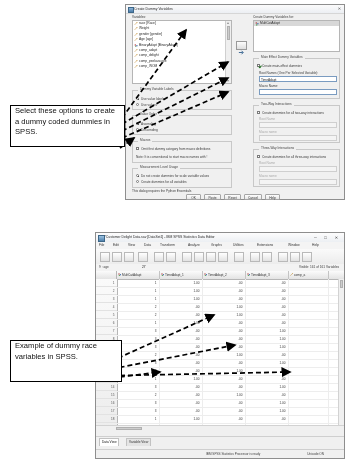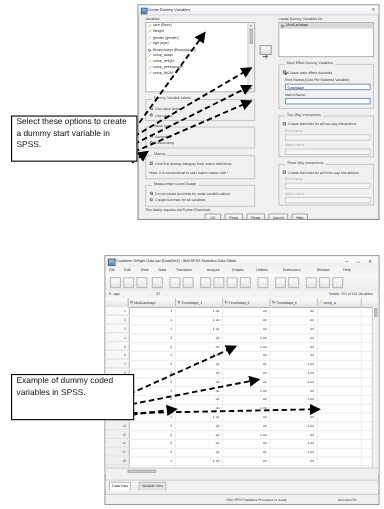--- a/index.html
+++ b/index.html
@@ -523,18 +523,18 @@
   </g>
   <g stroke="#000" stroke-width="1.7" fill="none" stroke-dasharray="5,3" marker-end="url(#ah)">
     <path d="M96,368 L214,315"></path>
     <path d="M96,372 L235,345"></path>
     <path d="M96,376 L290,372"></path>
     <path d="M96,380 L160,372"></path>
   </g>
 </svg>
 
 <div class="callout" style="left:10px;top:105px;width:115px;height:42px;">
-  <span>Select these options to create a dummy start variable in SPSS.</span>
+  <span>Select these options to create a dummy coded dummies in SPSS.</span>
 </div>
 
 <div class="callout" style="left:10px;top:340px;width:112px;height:42px;">
-  <span>Example of dummy coded variables in SPSS.</span>
+  <span>Example of dummy race variables in SPSS.</span>
 </div>
 
 </body></html>

